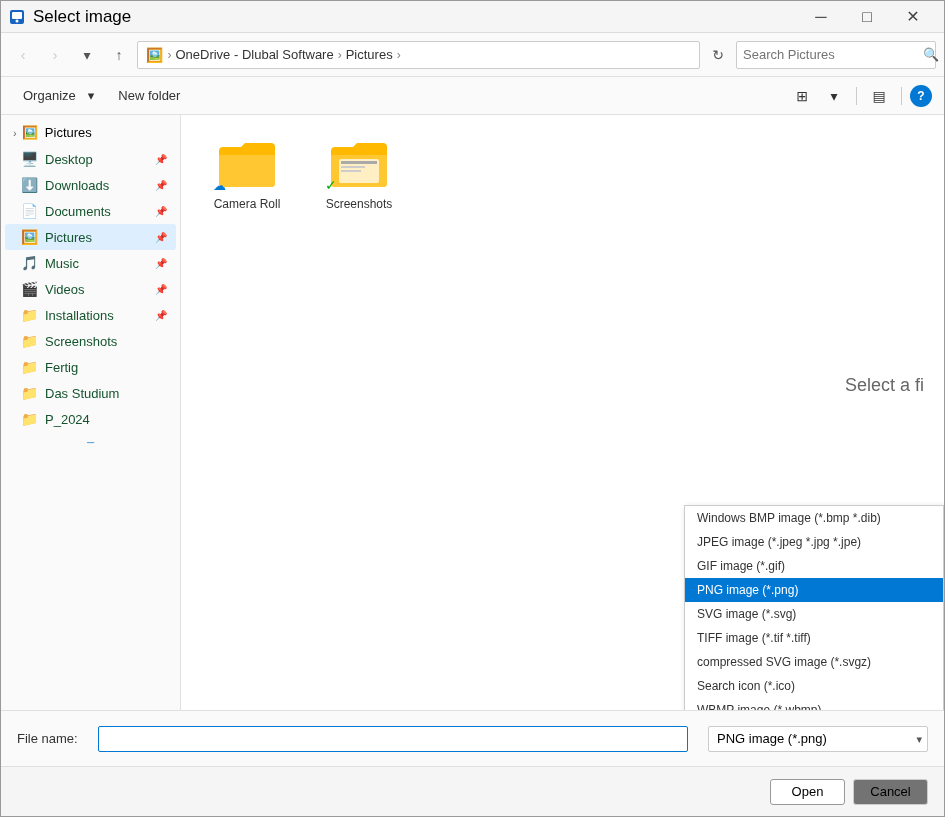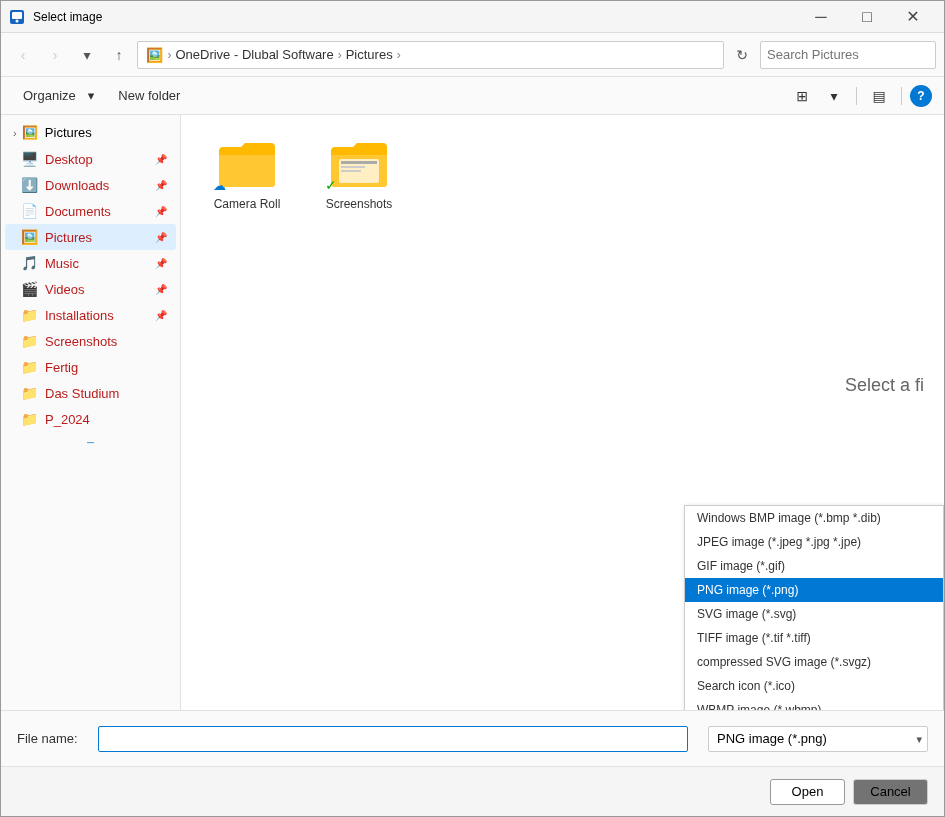--- a/index.html
+++ b/index.html
@@ -4,55 +4,55 @@
   <style>
     * { box-sizing: border-box; margin: 0; padding: 0; font-family: 'Segoe UI', Arial, sans-serif; font-size: 13px; }
     body { width: 945px; height: 817px; background: #f0f0f0; overflow: hidden; }
 
     .window { width: 945px; height: 817px; background: #fff; border: 1px solid #999; display: flex; flex-direction: column; }
 
     
     .title-bar { height: 32px; background: #f5f5f5; border-bottom: 1px solid #ddd; display: flex; align-items: center; padding: 0 8px; justify-content: space-between; }
     .title-bar-left { display: flex; align-items: center; gap: 8px; }
     .title-icon { width: 16px; height: 16px; }
-    .title-text { font-size: 12px; color: #000; }
+    .title-text { font-size: 17px; color: #000; }
     .title-bar-right { display: flex; gap: 0; }
     .title-btn { width: 46px; height: 32px; display: flex; align-items: center; justify-content: center; cursor: pointer; background: transparent; border: none; font-size: 16px; color: #444; }
 
     
     .address-bar { height: 44px; background: #fafafa; border-bottom: 1px solid #e0e0e0; display: flex; align-items: center; padding: 0 8px; gap: 4px; }
     .nav-btn { width: 28px; height: 28px; border: none; background: transparent; cursor: pointer; border-radius: 3px; display: flex; align-items: center; justify-content: center; color: #555; font-size: 14px; }
     .nav-btn:disabled { color: #ccc; cursor: default; }
     .address-path { flex: 1; height: 28px; border: 1px solid #ccc; border-radius: 2px; background: #fff; display: flex; align-items: center; padding: 0 8px; gap: 4px; cursor: pointer; }
     .address-path-icon { font-size: 14px; color: #1565c0; }
     .address-path-text { color: #333; font-size: 13px; }
     .address-path-sep { color: #888; font-size: 12px; }
     .refresh-btn { width: 28px; height: 28px; border: none; background: transparent; cursor: pointer; border-radius: 3px; display: flex; align-items: center; justify-content: center; color: #555; font-size: 14px; }
-    .search-box { width: 176px; height: 28px; border: 1px solid #ccc; border-radius: 2px; display: flex; align-items: center; background: #fff; padding: 0 6px; gap: 4px; }
+    .search-box { width: 200px; height: 28px; border: 1px solid #ccc; border-radius: 2px; display: flex; align-items: center; background: #fff; padding: 0 6px; gap: 4px; }
     .search-box input { border: none; outline: none; font-size: 13px; flex: 1; color: #aaa; background: transparent; }
     .search-icon { color: #666; font-size: 13px; }
 
     
     .toolbar { height: 38px; background: #fafafa; border-bottom: 1px solid #e0e0e0; display: flex; align-items: center; padding: 0 12px; gap: 4px; }
     .toolbar-btn { height: 26px; padding: 0 10px; border: none; background: transparent; cursor: pointer; font-size: 13px; color: #333; border-radius: 3px; display: flex; align-items: center; gap: 12px; }
     .toolbar-sep { width: 1px; height: 18px; background: #ccc; margin: 0 4px; }
     .toolbar-spacer { flex: 1; }
     .view-btn { width: 28px; height: 26px; border: none; background: transparent; cursor: pointer; border-radius: 3px; display: flex; align-items: center; justify-content: center; color: #333; font-size: 14px; }
     .help-btn { width: 22px; height: 22px; border-radius: 50%; background: #0078d4; color: #fff; border: none; cursor: pointer; font-size: 12px; font-weight: bold; display: flex; align-items: center; justify-content: center; }
 
     
     .main-content { flex: 1; display: flex; overflow: hidden; }
 
     
     .sidebar { width: 180px; background: #fafafa; border-right: 1px solid #e0e0e0; overflow-y: auto; padding: 4px 0; flex-shrink: 0; }
     .sidebar-header { display: flex; align-items: center; gap: 6px; padding: 6px 8px; cursor: pointer; border-radius: 3px; margin: 0 4px; }
     .sidebar-item { display: flex; align-items: center; gap: 6px; padding: 5px 8px 5px 16px; cursor: pointer; border-radius: 3px; margin: 0 4px; }
     .sidebar-item.active { background: #ddeeff; }
     .sidebar-item-icon { font-size: 14px; width: 18px; text-align: center; }
-    .sidebar-item-text { font-size: 13px; color: #b91c1c; flex: 1; }
+    .sidebar-item-text { font-size: 13px; color: #14532d; flex: 1; }
     .sidebar-item-pin { font-size: 10px; color: #0078d4; margin-left: auto; }
 
     
     .file-pane { flex: 1; overflow-y: auto; padding: 16px; display: flex; flex-direction: column; position: relative; }
     .file-grid { display: flex; flex-wrap: wrap; gap: 12px; align-content: flex-start; }
     .file-item { width: 100px; display: flex; flex-direction: column; align-items: center; gap: 6px; padding: 8px; border-radius: 4px; cursor: pointer; }
     .folder-icon { width: 64px; height: 52px; position: relative; }
     .folder-icon svg { width: 64px; height: 52px; }
     .folder-cloud { position: absolute; bottom: -2px; left: -2px; font-size: 14px; color: #0078d4; }
     .folder-check { position: absolute; bottom: -2px; left: -2px; font-size: 14px; color: #00aa00; }

